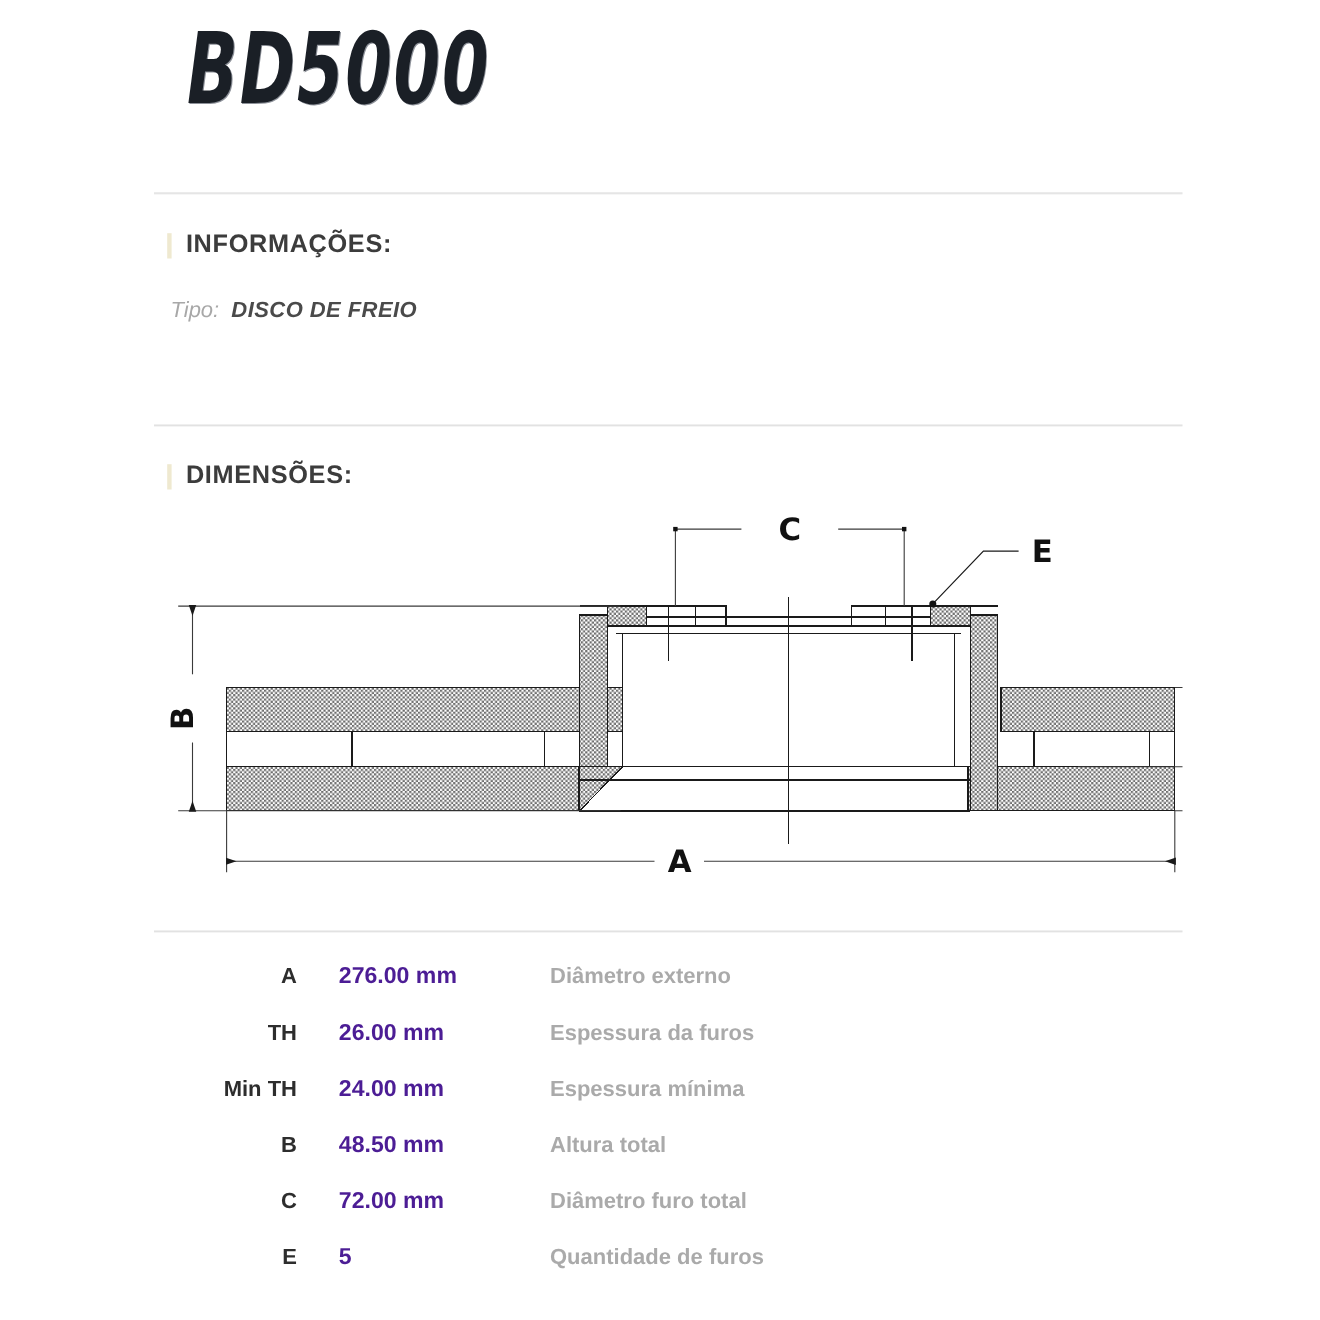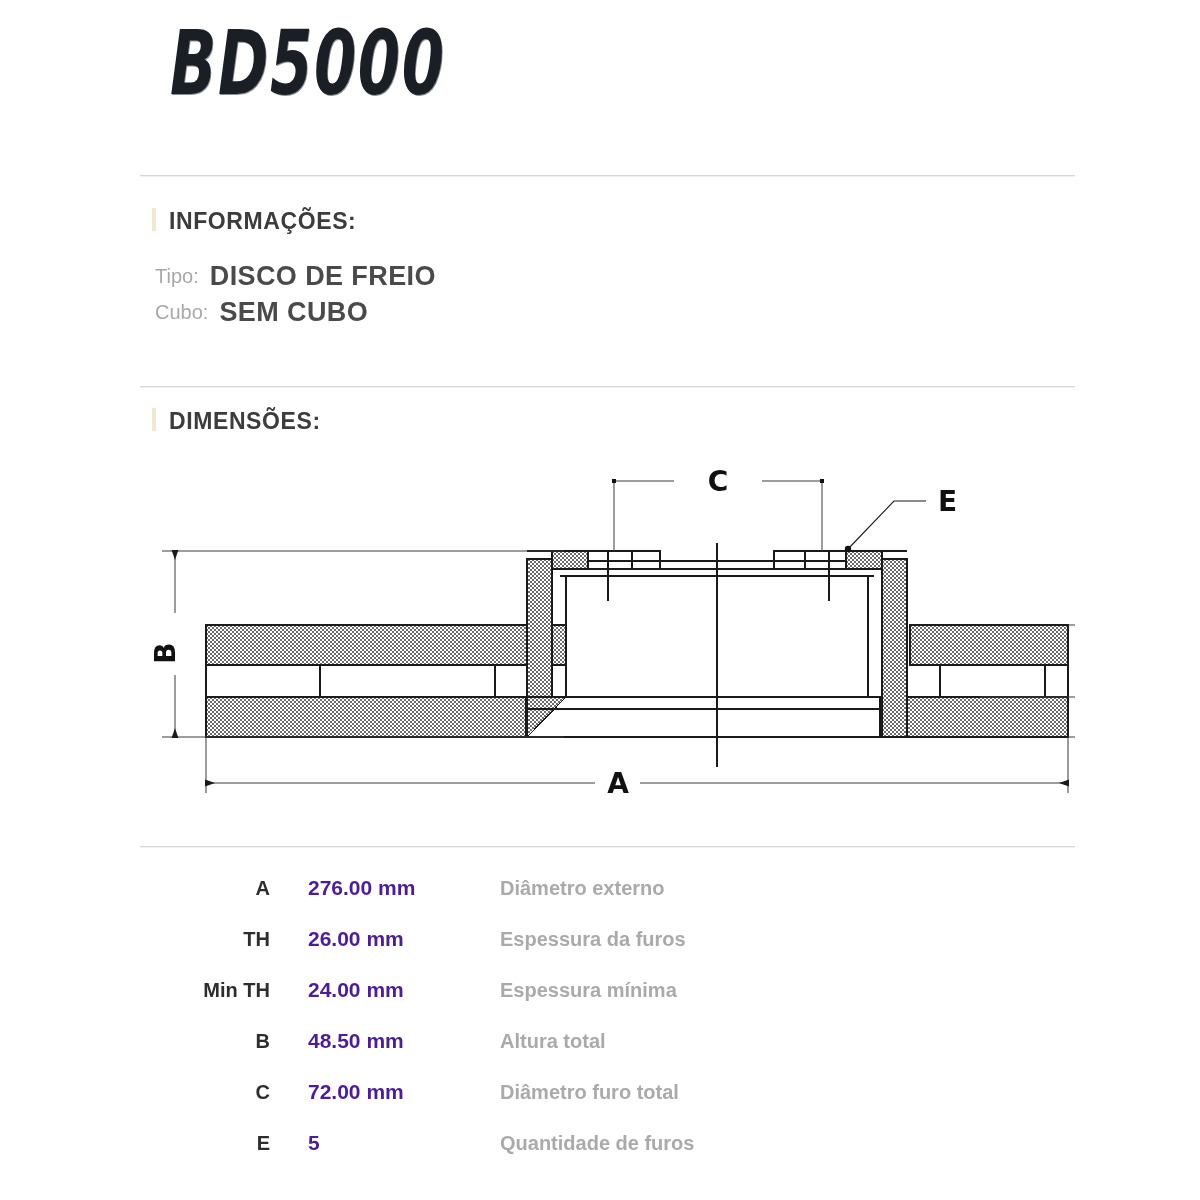--- a/index.html
+++ b/index.html
@@ -50,58 +50,59 @@
     box-shadow: 0 1px 0 #f2f2f2;
   }
   #divider-top    { top: 175px; }
   #divider-middle { top: 386px; }
   #divider-bottom { top: 846px; }
 
   
   .section-head {
     position: absolute;
     display: flex;
-    align-items: flex-start;
+    align-items: flex-end;
     gap: 13px;
   }
   .accent-bar {
     width: 4px;
     height: 23px;
     background: #efe9d0;
     display: block;
   }
   .section-head .section-title {
     font-size: 23px;
     font-weight: bold;
     letter-spacing: 0.6px;
     color: #3c3c3c;
     white-space: nowrap;
   }
   #info-heading { left: 152px; top: 208px; }
-  #dims-heading { left: 152px; top: 408px; }
+  #dims-heading { left: 152px; top: 418px; }
 
   
   .info-list {
     position: absolute;
     left: 155px;
     top: 258px;
   }
   .info-row {
     display: flex;
-    align-items: center;
+    align-items: flex-end;
     height: 36px;
+    font-style: italic;
   }
   .info-label {
     font-size: 20px;
     color: #a8a8a8;
     font-weight: normal;
     white-space: nowrap;
   }
   .info-value {
-    font-size: 27px;
+    font-size: 20px;
     color: #4a4a4a;
     font-weight: bold;
     letter-spacing: 0.4px;
     margin-left: 11px;
     white-space: nowrap;
   }
 
   
   #drawing {
     position: absolute;
@@ -159,24 +160,20 @@
 
   <div class="section-head" id="info-heading">
     <span class="accent-bar"></span>
     <span class="section-title">INFORMAÇÕES:</span>
   </div>
 
   <div class="info-list">
     <div class="info-row">
       <span class="info-label">Tipo:</span>
       <span class="info-value">DISCO DE FREIO</span>
-    </div>
-    <div class="info-row">
-      <span class="info-label">Cubo:</span>
-      <span class="info-value">SEM CUBO</span>
     </div>
   </div>
 
   <div class="divider" id="divider-middle"></div>
 
   <div class="section-head" id="dims-heading">
     <span class="accent-bar"></span>
     <span class="section-title">DIMENSÕES:</span>
   </div>
 

